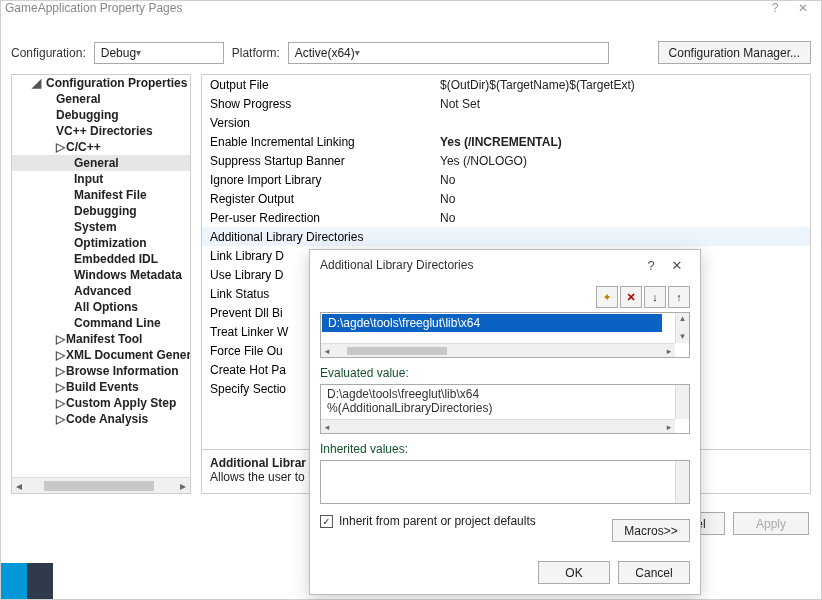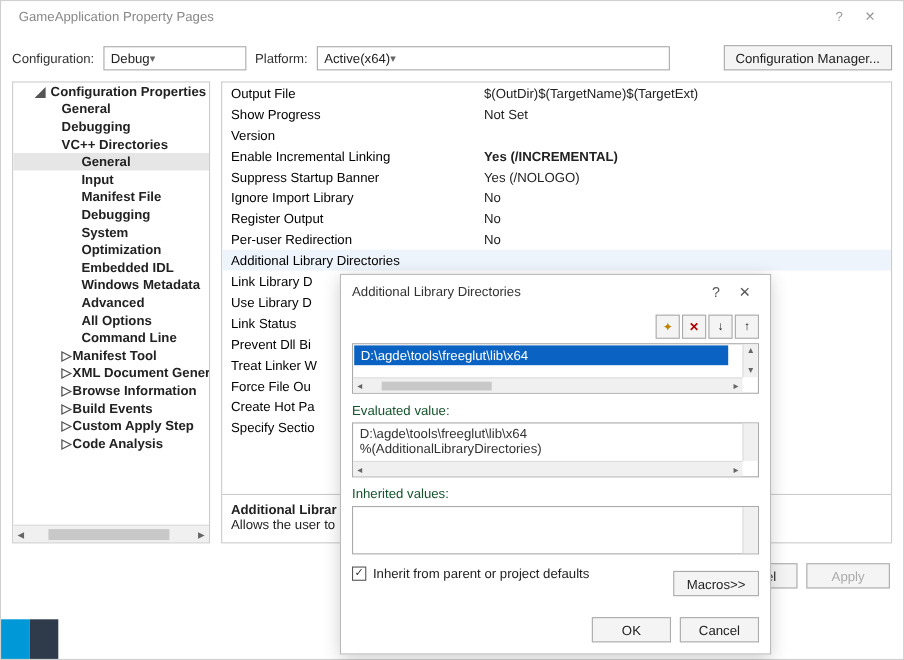--- a/index.html
+++ b/index.html
@@ -1,18 +1,18 @@
 <!DOCTYPE html>
 <html><head>
 <meta charset="utf-8">
 <style>
 * { box-sizing: border-box; font-family: "Segoe UI", Tahoma, sans-serif; font-size: 12px; }
 body { margin: 0; background: #fff; color: #222; }
 .window { width: 822px; height: 600px; position: relative; background: #fff; border: 1px solid #d0d0d0; }
-.titlebar { height: 28px; display: flex; align-items: center; padding: 0 16px; color: #888; }
+.titlebar { height: 28px; display: flex; padding: 0 4px; color: #888; }
 .titlebar .title { flex: 1; }
 .titlebar .btn { width: 28px; text-align: center; color: #999; cursor: default; }
 .toprow { display: flex; align-items: center; padding: 12px 10px 10px 10px; gap: 8px; }
 .toprow label { color: #333; }
 .combo { height: 22px; border: 1px solid #aaa; background: #fff; padding: 0 6px; display: flex; align-items: center; justify-content: flex-start; }
 .combo .chev { color: #666; font-size: 10px; }
 #cfg-combo { width: 130px; }
 #plat-combo { width: 321px; }
 .btn-flat { height: 23px; border: 1px solid #aaa; background: #f4f4f4; padding: 0 10px; display: inline-flex; align-items: center; }
 .main { display: flex; padding: 0 10px 10px 10px; gap: 10px; height: 430px; }
@@ -101,20 +101,21 @@
     </div>
   </div>
 
   <div class="main">
     <div class="tree">
       <ul>
         <li class="lvl1"><span class="caret">◢</span><span class="node" style="display:inline">Configuration Properties</span></li>
         <li class="lvl2"><span>General</span></li>
         <li class="lvl2"><span>Debugging</span></li>
         <li class="lvl2"><span>VC++ Directories</span></li>
+        <li class="lvl2"><span class="caret">▷</span><span>C/C++</span></li>
         <li class="lvl3 selected"><span>General</span></li>
         <li class="lvl3"><span>Input</span></li>
         <li class="lvl3"><span>Manifest File</span></li>
         <li class="lvl3"><span>Debugging</span></li>
         <li class="lvl3"><span>System</span></li>
         <li class="lvl3"><span>Optimization</span></li>
         <li class="lvl3"><span>Embedded IDL</span></li>
         <li class="lvl3"><span>Windows Metadata</span></li>
         <li class="lvl3"><span>Advanced</span></li>
         <li class="lvl3"><span>All Options</span></li>

